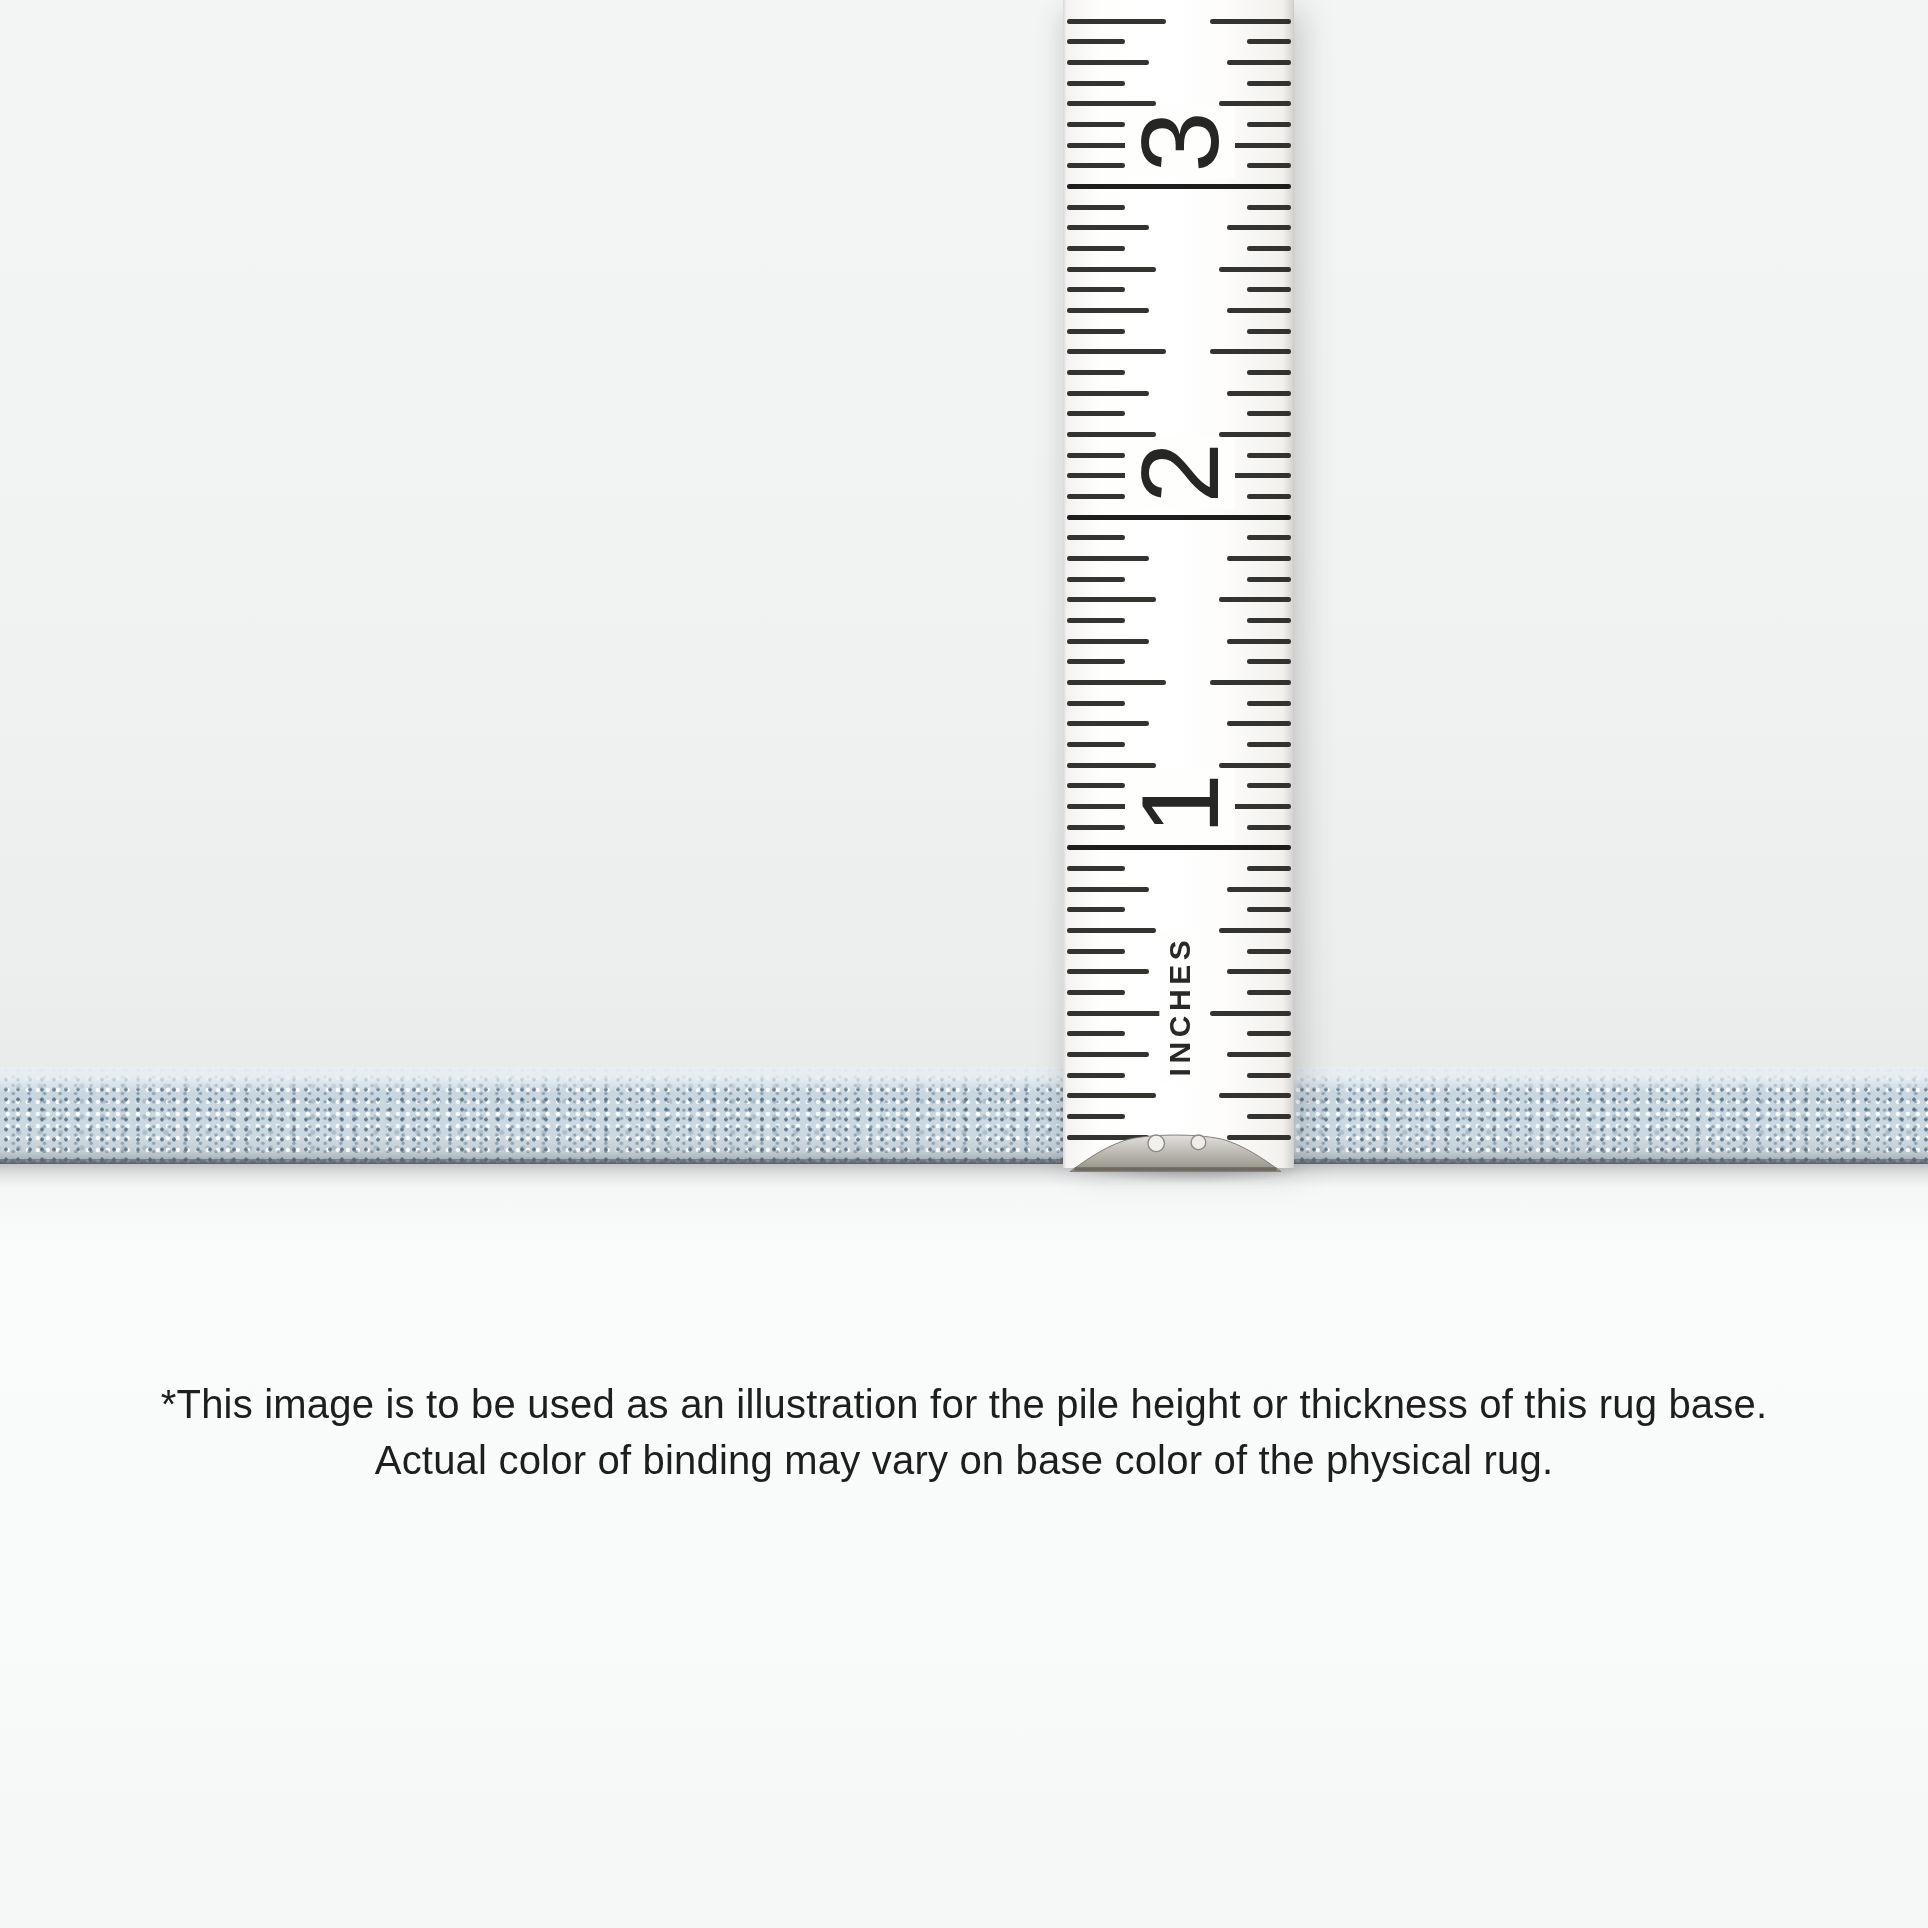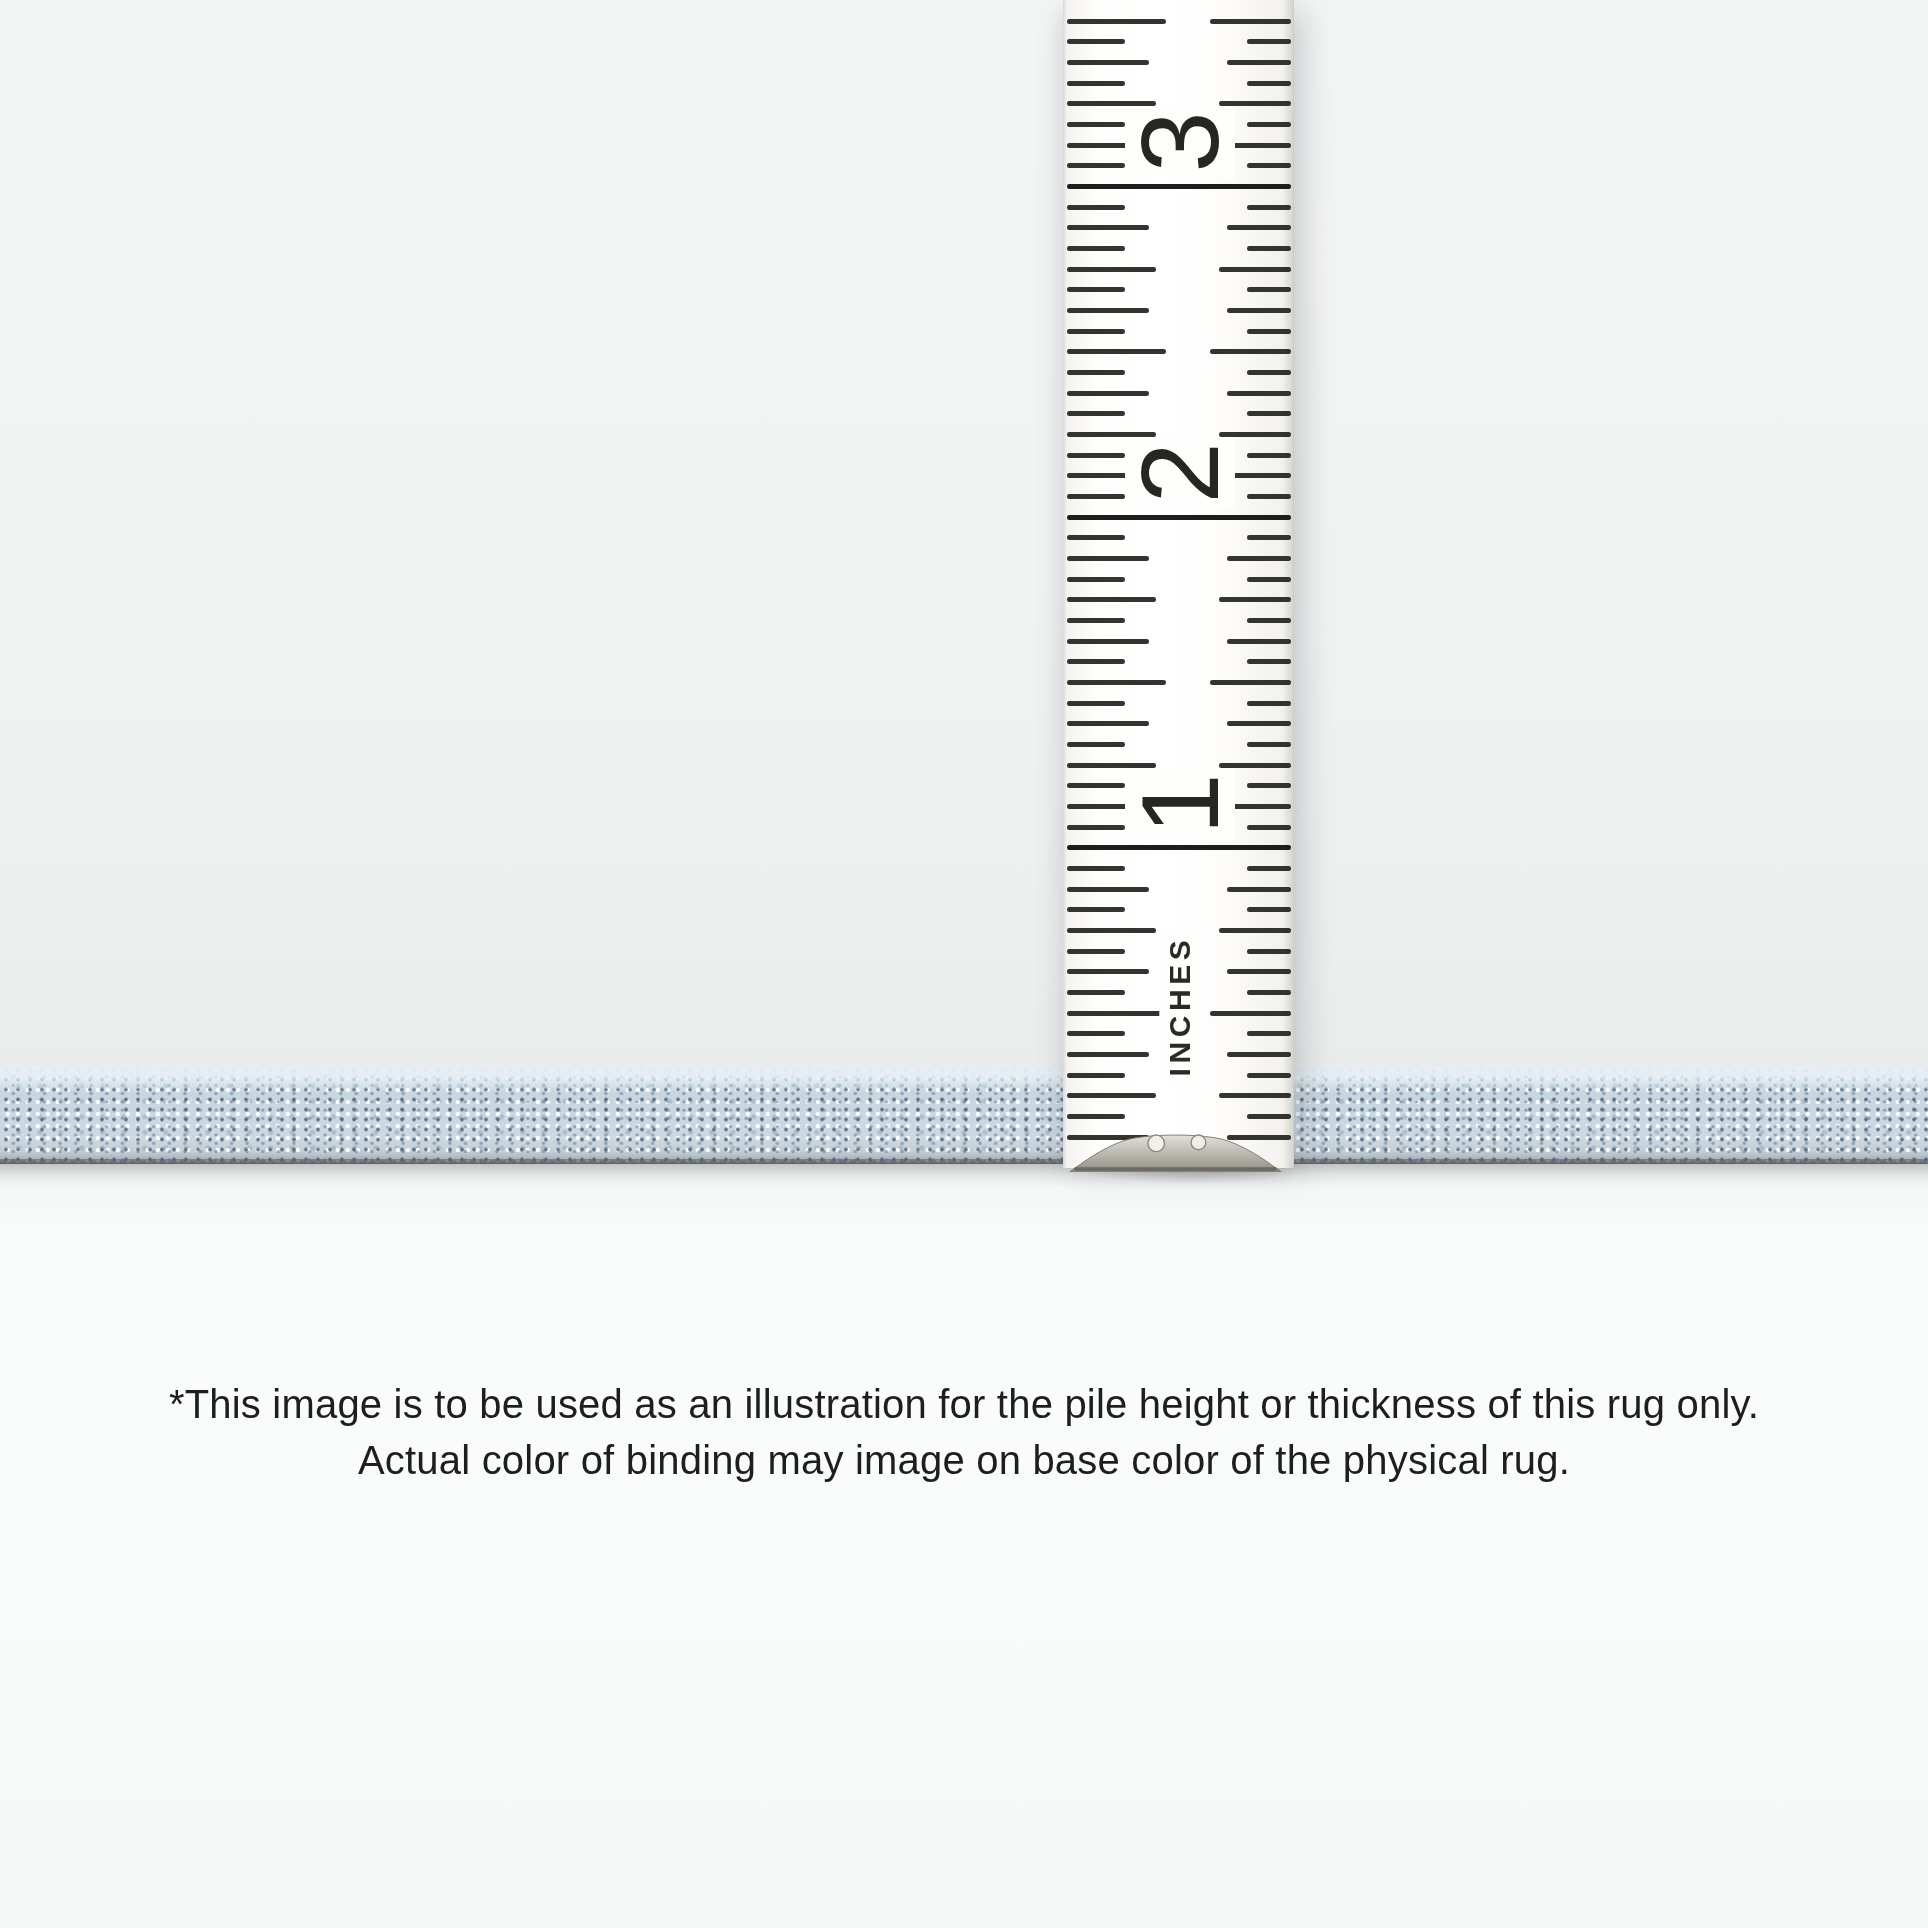--- a/index.html
+++ b/index.html
@@ -212,18 +212,18 @@
         <stop offset="100%" stop-color="#8f8c83"></stop>
       </linearGradient>
     </defs>
     <path d="M1,42 C12,34 34,17 60,8 C85,0 147,0 172,8 C198,17 220,34 231,42 Z" fill="url(#mg)" stroke="#7b786f" stroke-width="1"></path>
     <rect x="6" y="37" width="220" height="4" fill="rgba(74,72,66,.55)"></rect>
     <circle cx="95" cy="11" r="9" fill="#f1f0ea" stroke="#8d8b82" stroke-width="1.5"></circle>
     <circle cx="141" cy="10" r="8" fill="#eeede7" stroke="#8d8b82" stroke-width="1.5"></circle>
   </svg>
 
   <div class="caption">
-    <div>*This image is to be used as an illustration for the pile height or thickness of this rug only.</div>
-    <div>Actual color of binding may image on base color of the physical rug.</div>
+    <div>*This image is to be used as an illustration for the pile height or thickness of this rug base.</div>
+    <div>Actual color of binding may vary on base color of the physical rug.</div>
   </div>
 
 </div>
 
 
 </body></html>

